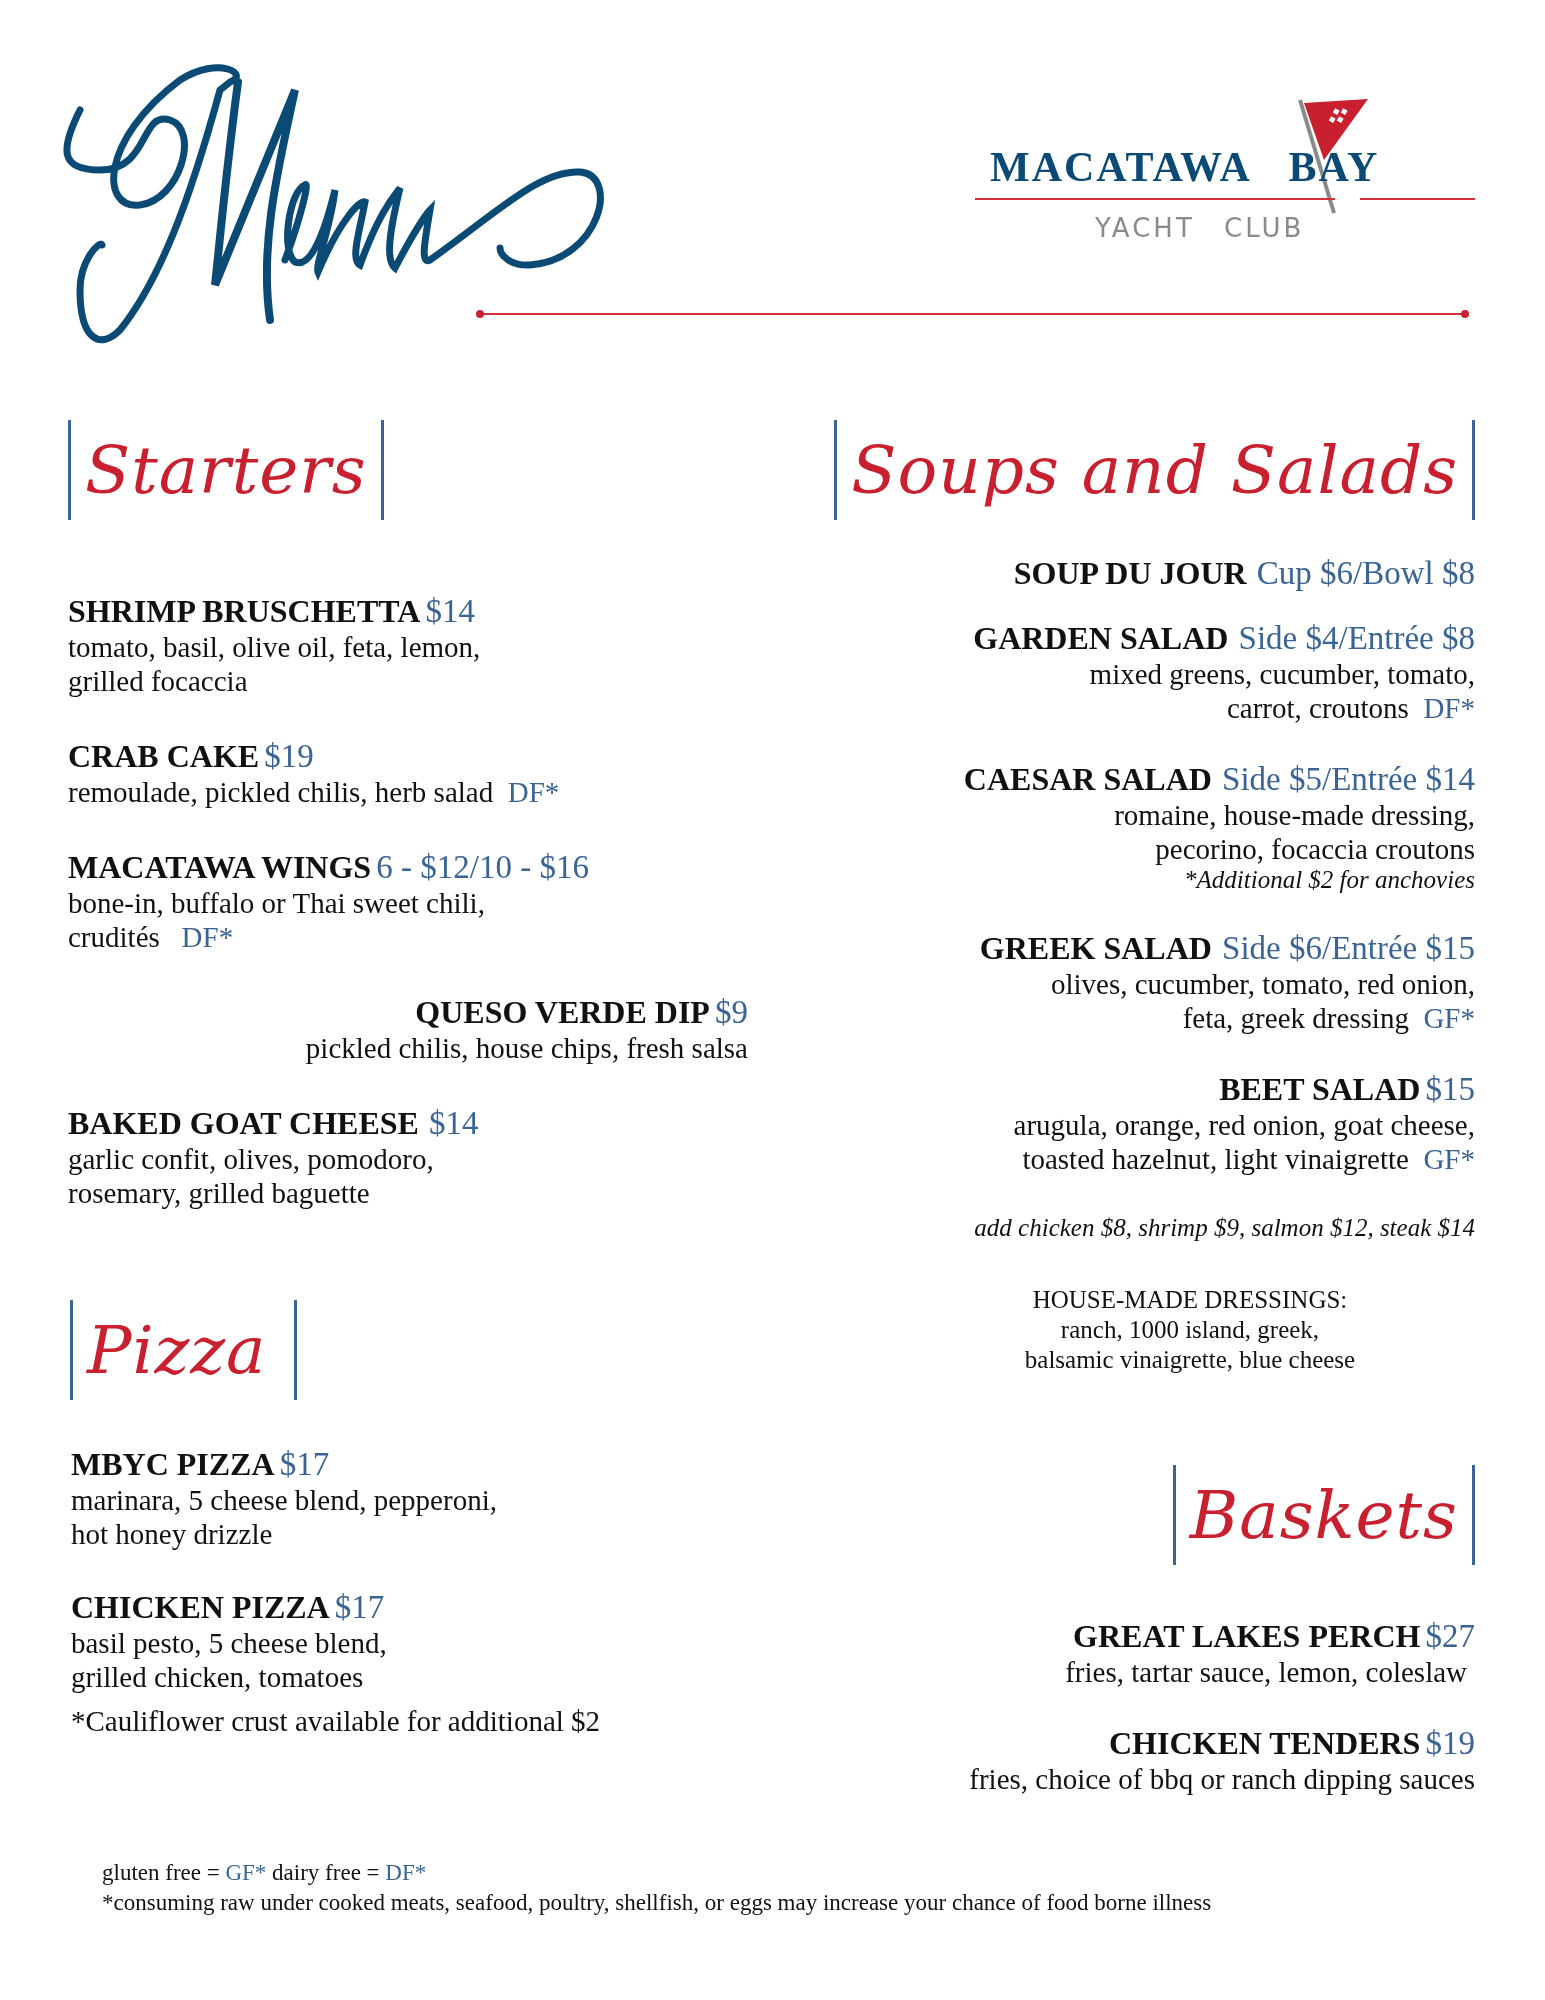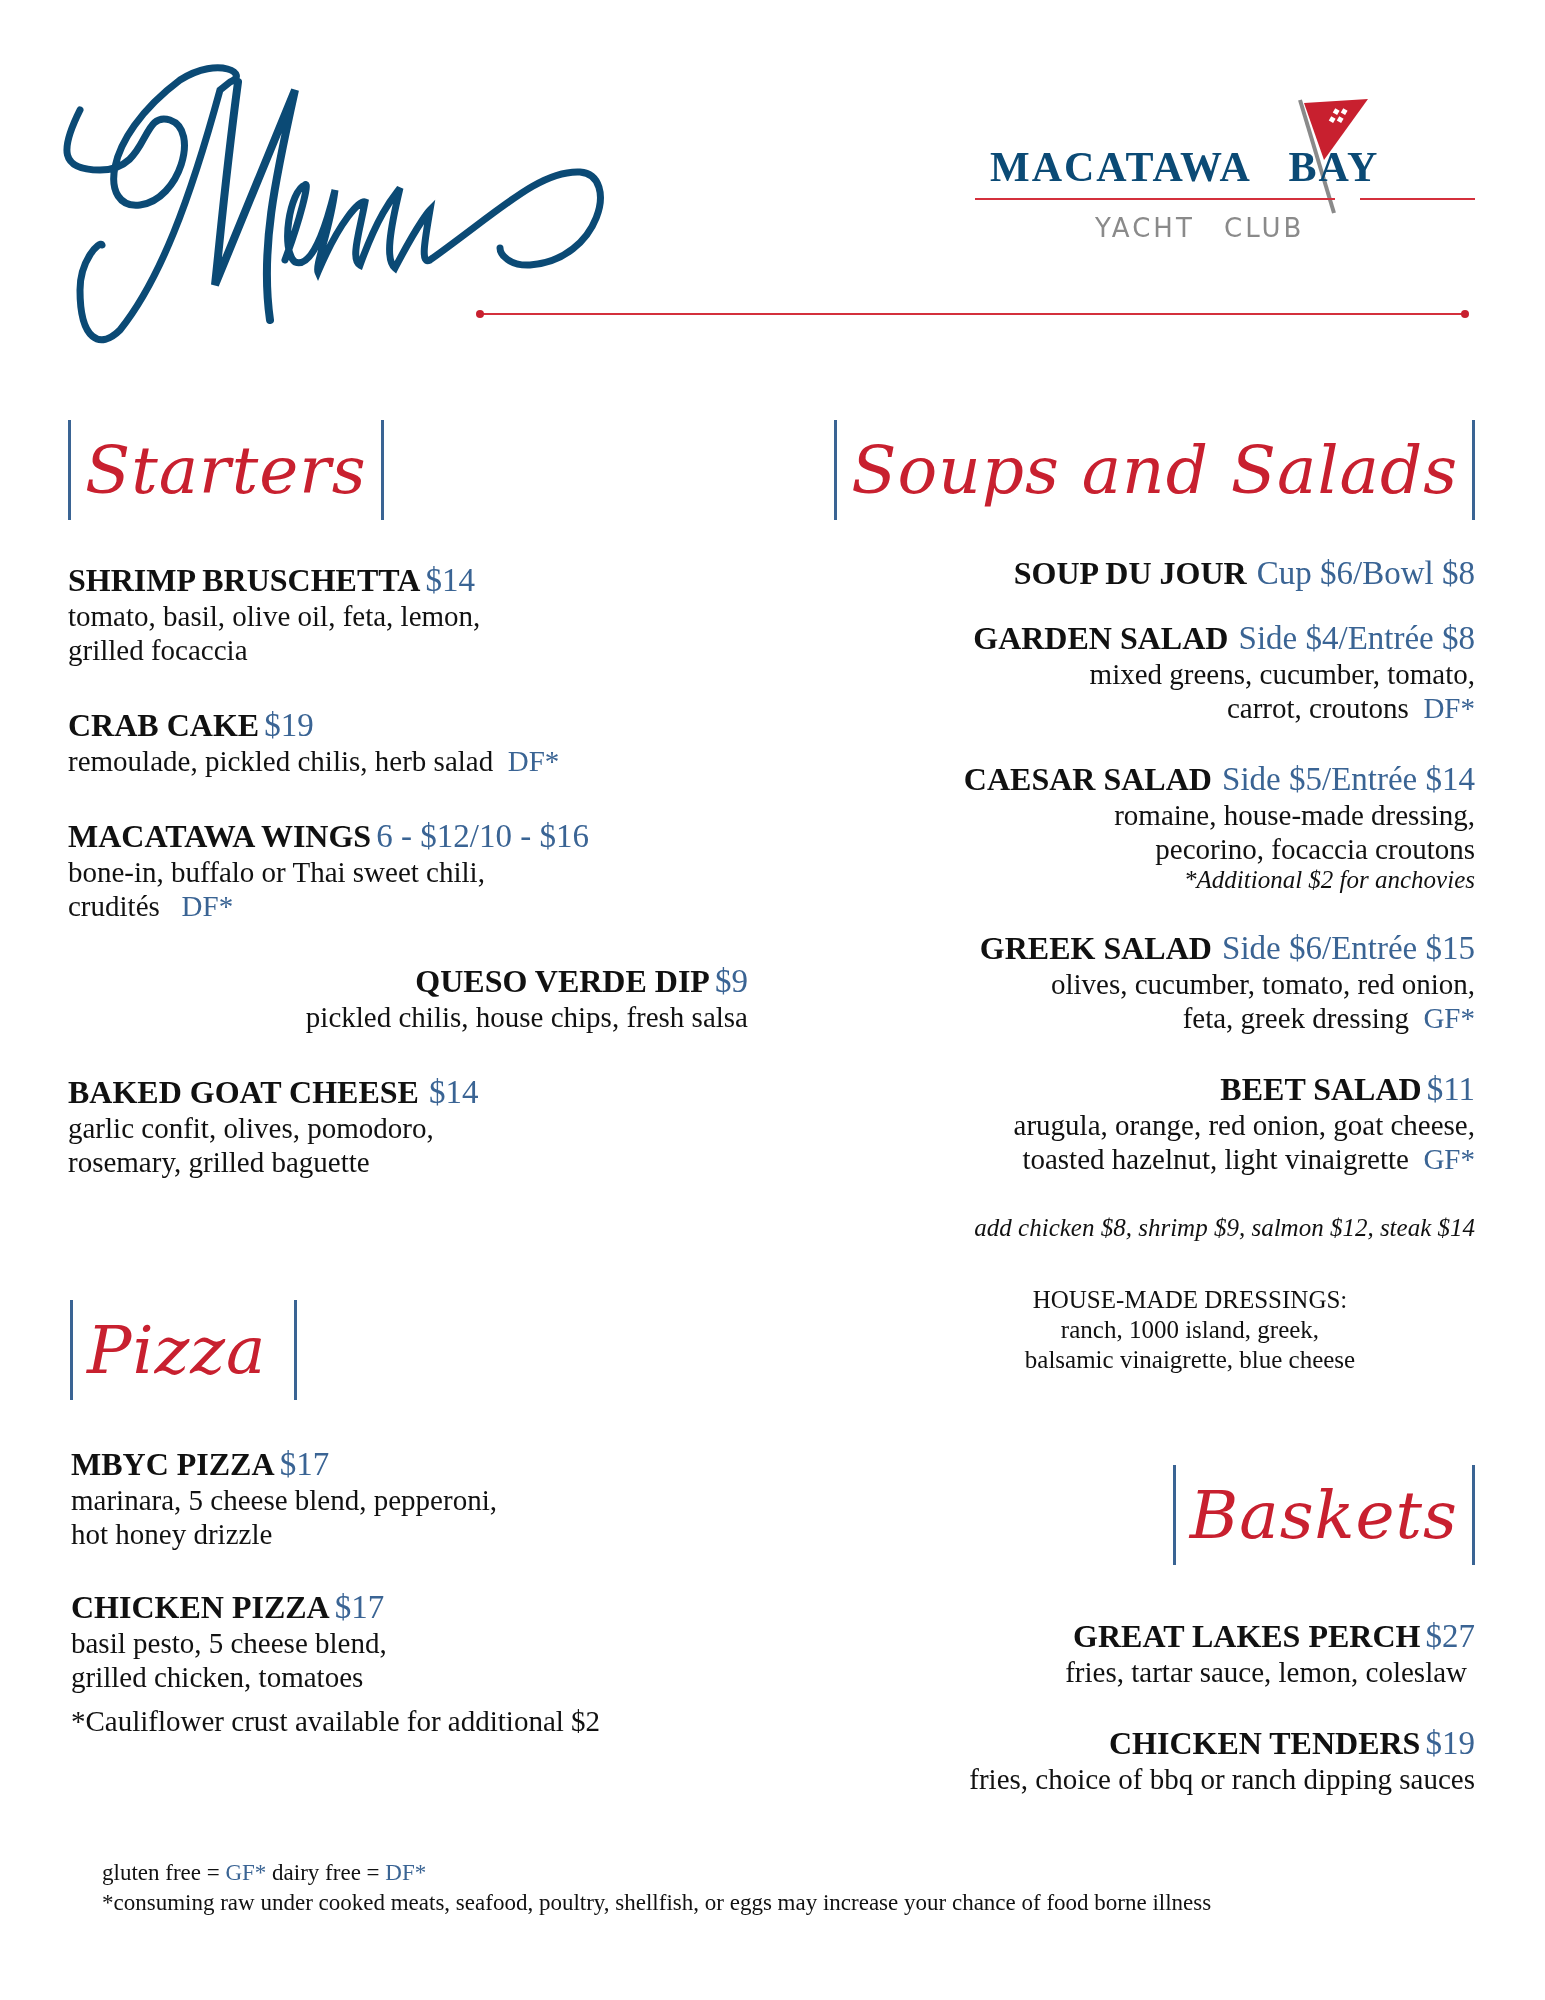--- a/index.html
+++ b/index.html
@@ -78,21 +78,21 @@
 
 <div class="abs header-rule"></div>
 
 <div class="section-head" style="left:68px; top:420px;">
   <div class="bar"></div>
   <span class="script">Starters</span>
   <div class="bar"></div>
 </div>
 
 <div class="col-left" style="top:562px;">
-  <div class="item" style="margin-bottom:40px;">
+  <div class="item" style="margin-bottom:40px;margin-top:31px;">
     <span class="item-name">SHRIMP BRUSCHETTA</span>
     <span class="price">$14</span>
     <div class="desc">tomato, basil, olive oil, feta, lemon,</div>
     <div class="desc">grilled focaccia</div>
   </div>
   <div class="item" style="margin-bottom:40px;">
     <span class="item-name">CRAB CAKE</span>
     <span class="price">$19</span>
     <div class="desc">
       <span>remoulade, pickled chilis, herb salad</span>
@@ -152,21 +152,21 @@
     <span class="item-name">GREEK SALAD</span>
     &nbsp;<span class="price">Side $6/Entrée $15</span>
     <div class="desc">olives, cucumber, tomato, red onion,</div>
     <div class="desc">
       <span>feta, greek dressing</span>
       &nbsp;<span class="tag">GF*</span>
     </div>
   </div>
   <div class="item" style="margin-bottom:38px;">
     <span class="item-name">BEET SALAD</span>
-    <span class="price">$11</span>
+    <span class="price">$15</span>
     <div class="desc">arugula, orange, red onion, goat cheese,</div>
     <div class="desc">
       <span>toasted hazelnut, light vinaigrette</span>
       &nbsp;<span class="tag">GF*</span>
     </div>
   </div>
   <div class="italic-note" style="margin-bottom:14px;">add chicken $8, shrimp $9, salmon $12, steak $14</div>
 </div>
 
 <div class="abs" style="left:940px; top:1285px; width:500px;">

